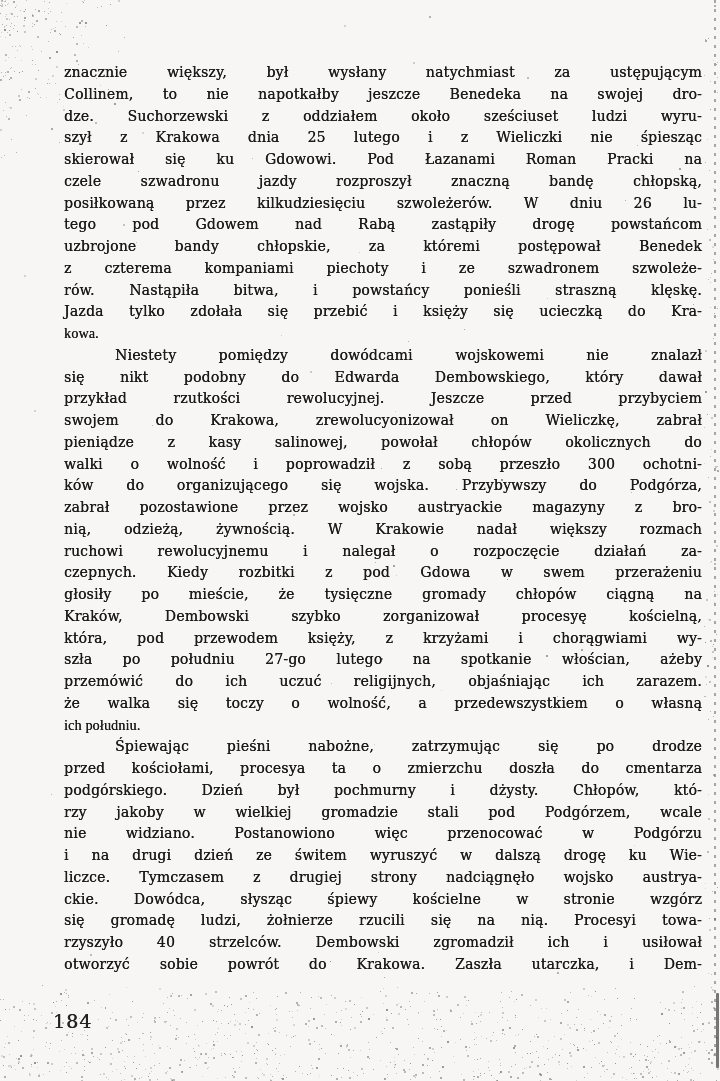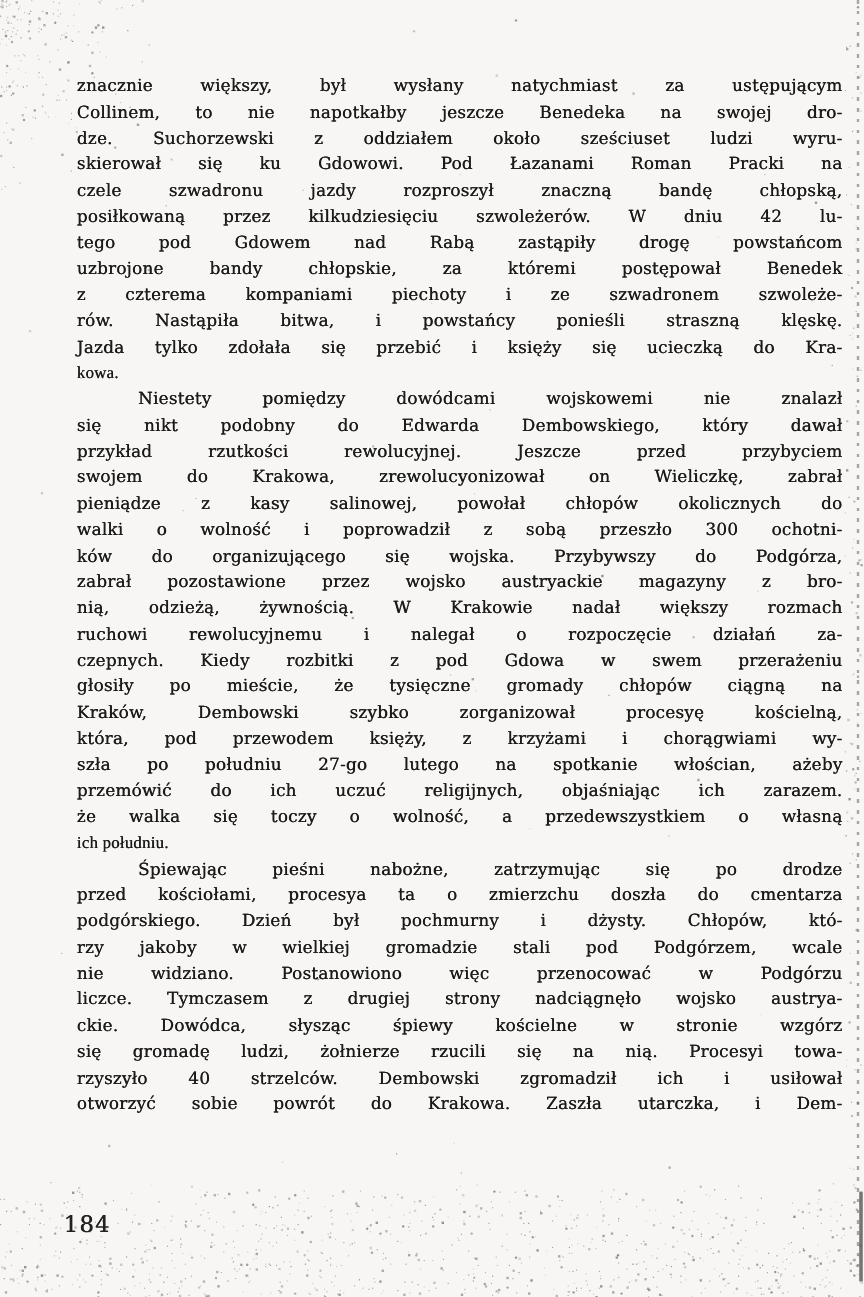--- a/index.html
+++ b/index.html
@@ -1304,23 +1304,24 @@
       <div class="speck" style="left: 429px; top: 16px; width: 2px; height: 2px; opacity: 0.67; border-radius: 50%;"></div>
       <div class="speck" style="left: 693px; top: 304px; width: 1px; height: 1px; opacity: 0.75; border-radius: 50%;"></div>
       <div class="speck" style="left: 679px; top: 168px; width: 2px; height: 2px; opacity: 0.66; border-radius: 0px;"></div>
     </div>
   <div class="edge-dotted"></div>
   <div class="edge-dark"></div>
   <div class="text-block" id="text-block">
       <div class="line">znacznie większy, był wysłany natychmiast za ustępującym</div>
       <div class="line">Collinem, to nie napotkałby jeszcze Benedeka na swojej dro-</div>
       <div class="line">dze. Suchorzewski z oddziałem około sześciuset ludzi wyru-</div>
+      <div class="line">szył z Krakowa dnia 25 lutego i z Wieliczki nie śpiesząc</div>
       <div class="line">skierował się ku Gdowowi. Pod Łazanami Roman Pracki na</div>
       <div class="line">czele szwadronu jazdy rozproszył znaczną bandę chłopską,</div>
-      <div class="line">posiłkowaną przez kilkudziesięciu szwoleżerów. W dniu 42 lu-</div>
+      <div class="line">posiłkowaną przez kilkudziesięciu szwoleżerów. W dniu 26 lu-</div>
       <div class="line">tego pod Gdowem nad Rabą zastąpiły drogę powstańcom</div>
       <div class="line">uzbrojone bandy chłopskie, za któremi postępował Benedek</div>
       <div class="line">z czterema kompaniami piechoty i ze szwadronem szwoleże-</div>
       <div class="line">rów. Nastąpiła bitwa, i powstańcy ponieśli straszną klęskę.</div>
       <div class="line">Jazda tylko zdołała się przebić i księży się ucieczką do Kra-</div>
       <div class="line noj">kowa.</div>
       <div class="line indent">Niestety pomiędzy dowódcami wojskowemi nie znalazł</div>
       <div class="line">się nikt podobny do Edwarda Dembowskiego, który dawał</div>
       <div class="line">przykład rzutkości rewolucyjnej. Jeszcze przed przybyciem</div>
       <div class="line">swojem do Krakowa, zrewolucyonizował on Wieliczkę, zabrał</div>
@@ -1336,20 +1337,21 @@
       <div class="line">która, pod przewodem księży, z krzyżami i chorągwiami wy-</div>
       <div class="line">szła po południu 27-go lutego na spotkanie włościan, ażeby</div>
       <div class="line">przemówić do ich uczuć religijnych, objaśniając ich zarazem.</div>
       <div class="line">że walka się toczy o wolność, a przedewszystkiem o własną</div>
       <div class="line noj">ich południu.</div>
       <div class="line indent">Śpiewając pieśni nabożne, zatrzymując się po drodze</div>
       <div class="line">przed kościołami, procesya ta o zmierzchu doszła do cmentarza</div>
       <div class="line">podgórskiego. Dzień był pochmurny i dżysty. Chłopów, któ-</div>
       <div class="line">rzy jakoby w wielkiej gromadzie stali pod Podgórzem, wcale</div>
       <div class="line">nie widziano. Postanowiono więc przenocować w Podgórzu</div>
+      <div class="line">i na drugi dzień ze świtem wyruszyć w dalszą drogę ku Wie-</div>
       <div class="line">liczce. Tymczasem z drugiej strony nadciągnęło wojsko austrya-</div>
       <div class="line">ckie. Dowódca, słysząc śpiewy kościelne w stronie wzgórz</div>
       <div class="line">się gromadę ludzi, żołnierze rzucili się na nią. Procesyi towa-</div>
       <div class="line">rzyszyło 40 strzelców. Dembowski zgromadził ich i usiłował</div>
       <div class="line">otworzyć sobie powrót do Krakowa. Zaszła utarczka, i Dem-</div>
     </div>
   <div class="page-number">184</div>
 </div>
 
 </body></html>

